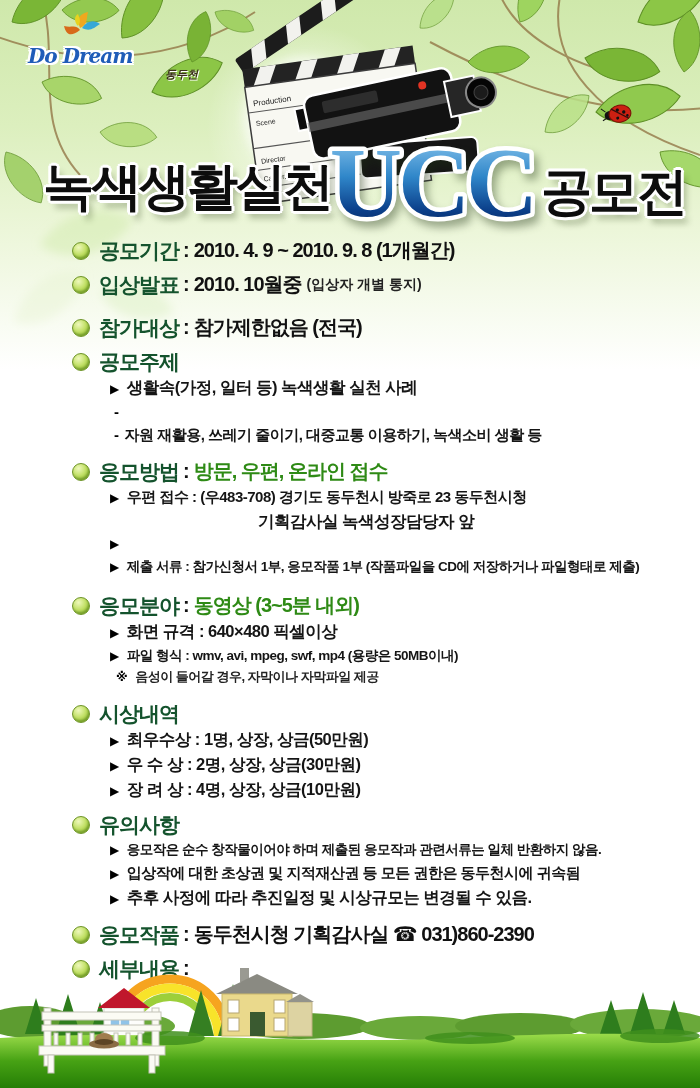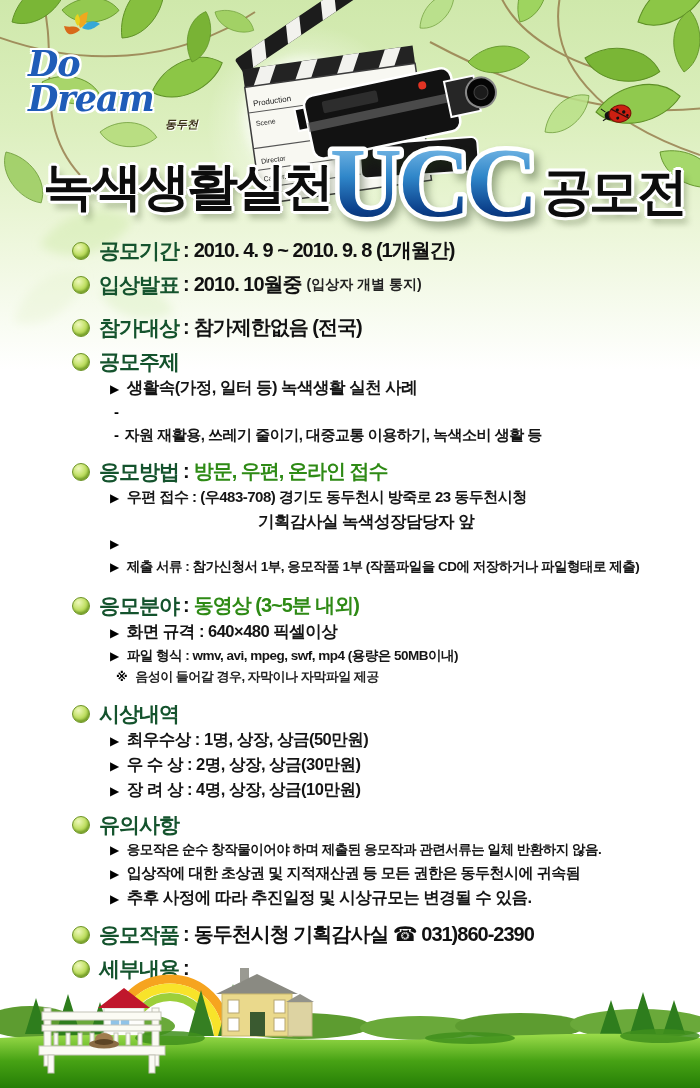--- a/index.html
+++ b/index.html
@@ -7,21 +7,21 @@
         font-family:"Liberation Sans","DejaVu Sans",sans-serif;}
   
   .hdr-bg{position:absolute;top:0;left:0;width:700px;height:370px;
     background:
       radial-gradient(circle at 44% 34%, rgba(255,255,255,.85) 0%, rgba(255,255,255,0) 22%),
       linear-gradient(180deg,#cfe8ab 0%,#dcefbe 34%,#ecf6d9 62%,rgba(255,255,255,0) 100%);}
   .hdr-art{position:absolute;top:0;left:0;}
   .logo{position:absolute;top:12px;left:28px;width:170px;}
   .logo-bird{display:block;margin-left:34px;}
   .logo-text{font-family:"DejaVu Serif","Liberation Serif",serif;font-style:italic;font-weight:bold;
-    font-size:35px;color:#1f5cb8;letter-spacing:-1px;line-height:1;
+    font-size:20px;color:#1f5cb8;letter-spacing:-1px;line-height:1;
     text-shadow:2px 0 0 #fff,-2px 0 0 #fff,0 2px 0 #fff,0 -2px 0 #fff,2px 2px 0 #fff,-2px -2px 0 #fff,2px -2px 0 #fff,-2px 2px 0 #fff;}
   .logo-sub{font-size:11px;font-weight:bold;color:#3a2f1a;text-align:right;margin-top:1px;
     text-shadow:1px 1px 0 #fff;font-style:italic;}
   .title-black{position:absolute;font-weight:900;color:#0d0d0d;font-size:51px;letter-spacing:-3px;white-space:nowrap;
     text-shadow:3px 0 0 #fff,-3px 0 0 #fff,0 3px 0 #fff,0 -3px 0 #fff,2px 2px 0 #fff,-2px -2px 0 #fff,2px -2px 0 #fff,-2px 2px 0 #fff,5px 7px 6px rgba(40,60,20,.35);}
   .t-left{left:43px;top:153px;}
   .t-right{left:541px;top:158px;}
   .ucc-svg{position:absolute;left:318px;top:120px;filter:drop-shadow(4px 6px 4px rgba(30,50,20,.4));}
   
   .body{position:absolute;top:237px;left:72px;width:618px;}

